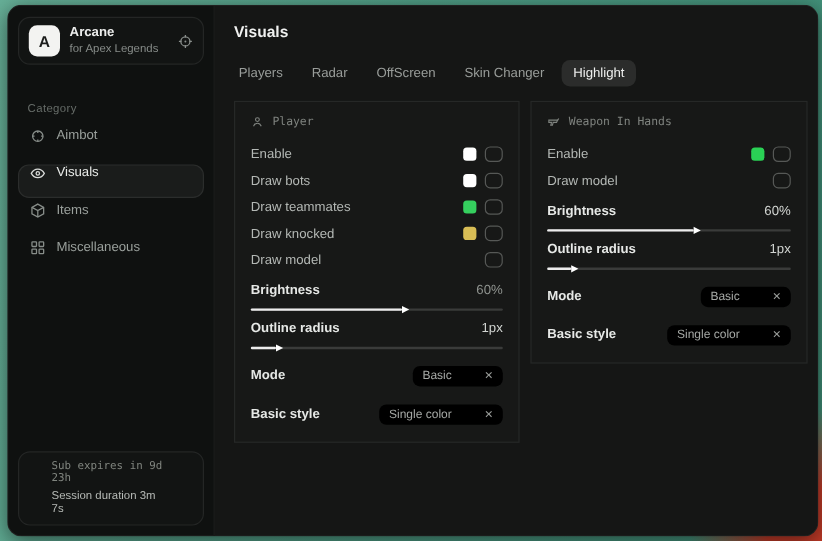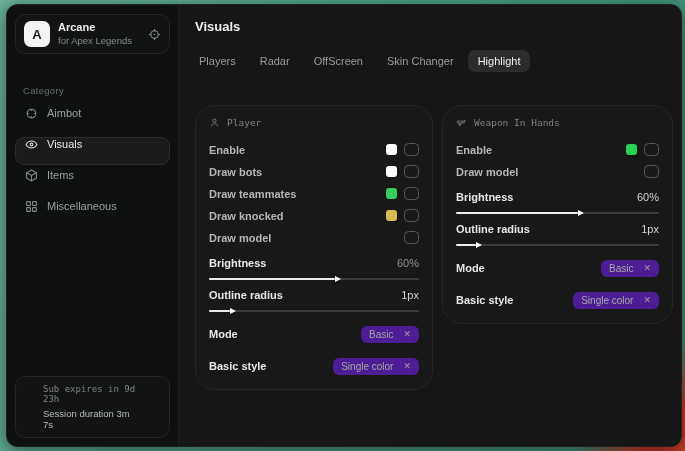--- a/index.html
+++ b/index.html
@@ -49,42 +49,42 @@
   .nav-item.active .nicon { color:#d9dbd9; }
   .sidebar-spacer { flex:1; }
   .session-card {
     border:1px solid #242625; border-radius:10px; padding:7px 27px; background:#121413;
   }
   .session-line1 { font-family:"DejaVu Sans Mono", monospace; font-size:9px; color:#80857f; margin-bottom:4px; }
   .session-line2 { font-size:9.5px; color:#b7bbb7; }
   
   .main { flex:1; background:#151615; padding:14px 16px; display:flex; flex-direction:column; }
   .page-title { font-size:13px; font-weight:bold; color:#f0f1f0; margin-bottom:16px; }
-  .tabs { display:flex; align-items:center; gap:4px; margin-bottom:33px; margin-left:-6px; }
+  .tabs { display:flex; align-items:center; gap:4px; margin-bottom:12px; margin-left:-6px; }
   .tab {
     font-size:11px; color:#999d9a; padding:5px 10px; border-radius:7px; cursor:default;
     white-space:nowrap;
   }
   .tab.active { background:#2b2c2b; color:#eeefee; }
   .content { display:flex; gap:9px; align-items:flex-start; }
   .panel {
-    background:#171817; border:1px solid #262827; border-radius:20px;
+    background:#171817; border:1px solid #262827; border-radius:0;
     padding:11px 13px 13px 13px;
   }
   .panel-player { width:238px; }
   .panel-weapon { width:231px; }
   .panel-header {
     display:flex; align-items:center; gap:7px;
     font-family:"DejaVu Sans Mono", monospace; font-size:9.5px; color:#7f837f;
     margin-bottom:11px;
   }
   .panel-header .picon { color:#7f837f; display:flex; }
   .row {
     display:flex; align-items:center; justify-content:space-between;
-    height:21px; margin-bottom:1px;font-weight:bold;
+    height:21px; margin-bottom:1px;
   }
   .row-label { font-size:11px; color:#b4b8b5; }
   .row-right { display:flex; align-items:center; gap:7px; }
   .swatch { width:11px; height:11px; border-radius:3px; }
   .checkbox {
     width:15px; height:13px; border:1.5px solid #565856; border-radius:4.5px;
     background:transparent;
   }
   .slider-block { margin-top:9px; margin-bottom:6px; }
   .slider-head { display:flex; justify-content:space-between; align-items:center; margin-bottom:9px; }
@@ -93,21 +93,21 @@
   .slider-value.muted { color:#8f938f; }
   .slider-track { position:relative; height:2px; background:#3a3b3a; border-radius:1px; }
   .slider-fill { position:relative; height:2px; background:#ececec; border-radius:1px; }
   .slider-fill::after {
     content:""; position:absolute; right:-6px; top:-2px;
     border-left:6px solid #ffffff; border-top:3px solid transparent; border-bottom:3px solid transparent;
   }
   .select-row { display:flex; align-items:center; justify-content:space-between; margin-top:12px; height:20px; }
   .select-label { font-size:11px; font-weight:bold; color:#e6e8e6; }
   .tag {
-    display:flex; align-items:center; gap:10px; background:#4c1d95;
+    display:flex; align-items:center; gap:27px; background:#000000;
     border-radius:6px; padding:3px 8px; font-size:10px; color:#a6a9a6;
   }
   .tag .remove { font-size:9px; color:#9b9e9b; }
   svg { display:block; }
 </style>
 </head>
 <body>
 
 <div class="window">
 

